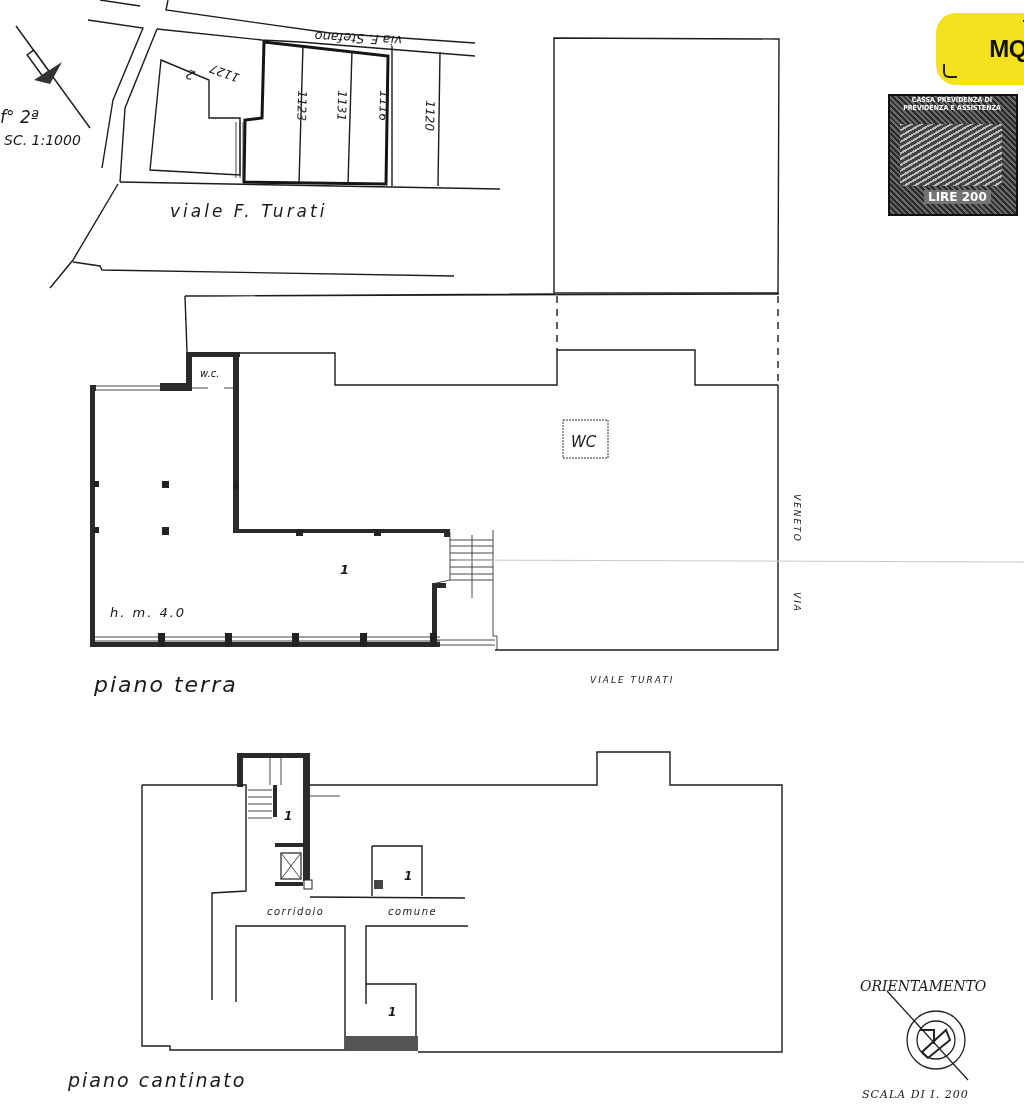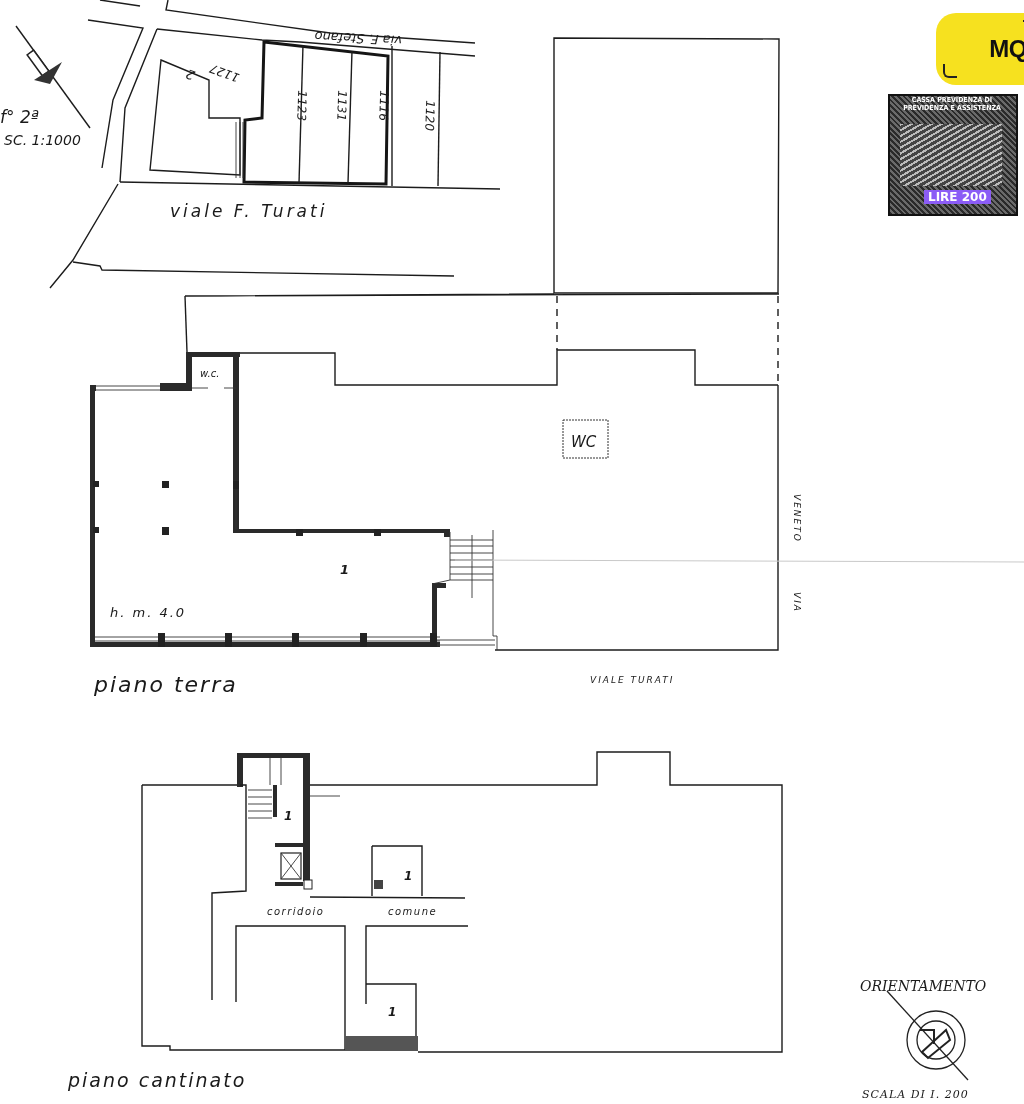--- a/index.html
+++ b/index.html
@@ -27,21 +27,21 @@
   #stamp { position: absolute; left: 888px; top: 94px; width: 128px; height: 120px; }
   #stamp .frame { position: absolute; left: 0; top: 0; width: 126px; height: 118px;
                   background: repeating-linear-gradient(45deg,#2a2a2a 0 2px,#6a6a6a 2px 4px);
                   border: 2px solid #111; }
   #stamp .inner { position: absolute; left: 12px; top: 30px; width: 102px; height: 62px;
                   background: repeating-linear-gradient(-30deg,#444 0 3px,#bbb 3px 5px); }
   #stamp .top-text { position: absolute; left: 4px; top: 2px; width: 120px; font-size: 7px;
                      line-height: 8px; color: #fff; text-align: center; font-weight: bold;
                      font-family: "DejaVu Sans Condensed","DejaVu Sans", sans-serif; }
   #stamp .value { position: absolute; left: 36px; top: 96px; font-size: 12px; font-weight: bold;
-                  color: #fff; background: #8b5cf6; padding: 0 4px;
+                  color: #fff; background: #737373; padding: 0 4px;
                   font-family: "DejaVu Sans", sans-serif; }
 </style>
 </head>
 <body>
 
 <div id="sheet">
 <svg width="1024" height="1104" viewBox="0 0 1024 1104" xmlns="http://www.w3.org/2000/svg">
 
   <g>
 

